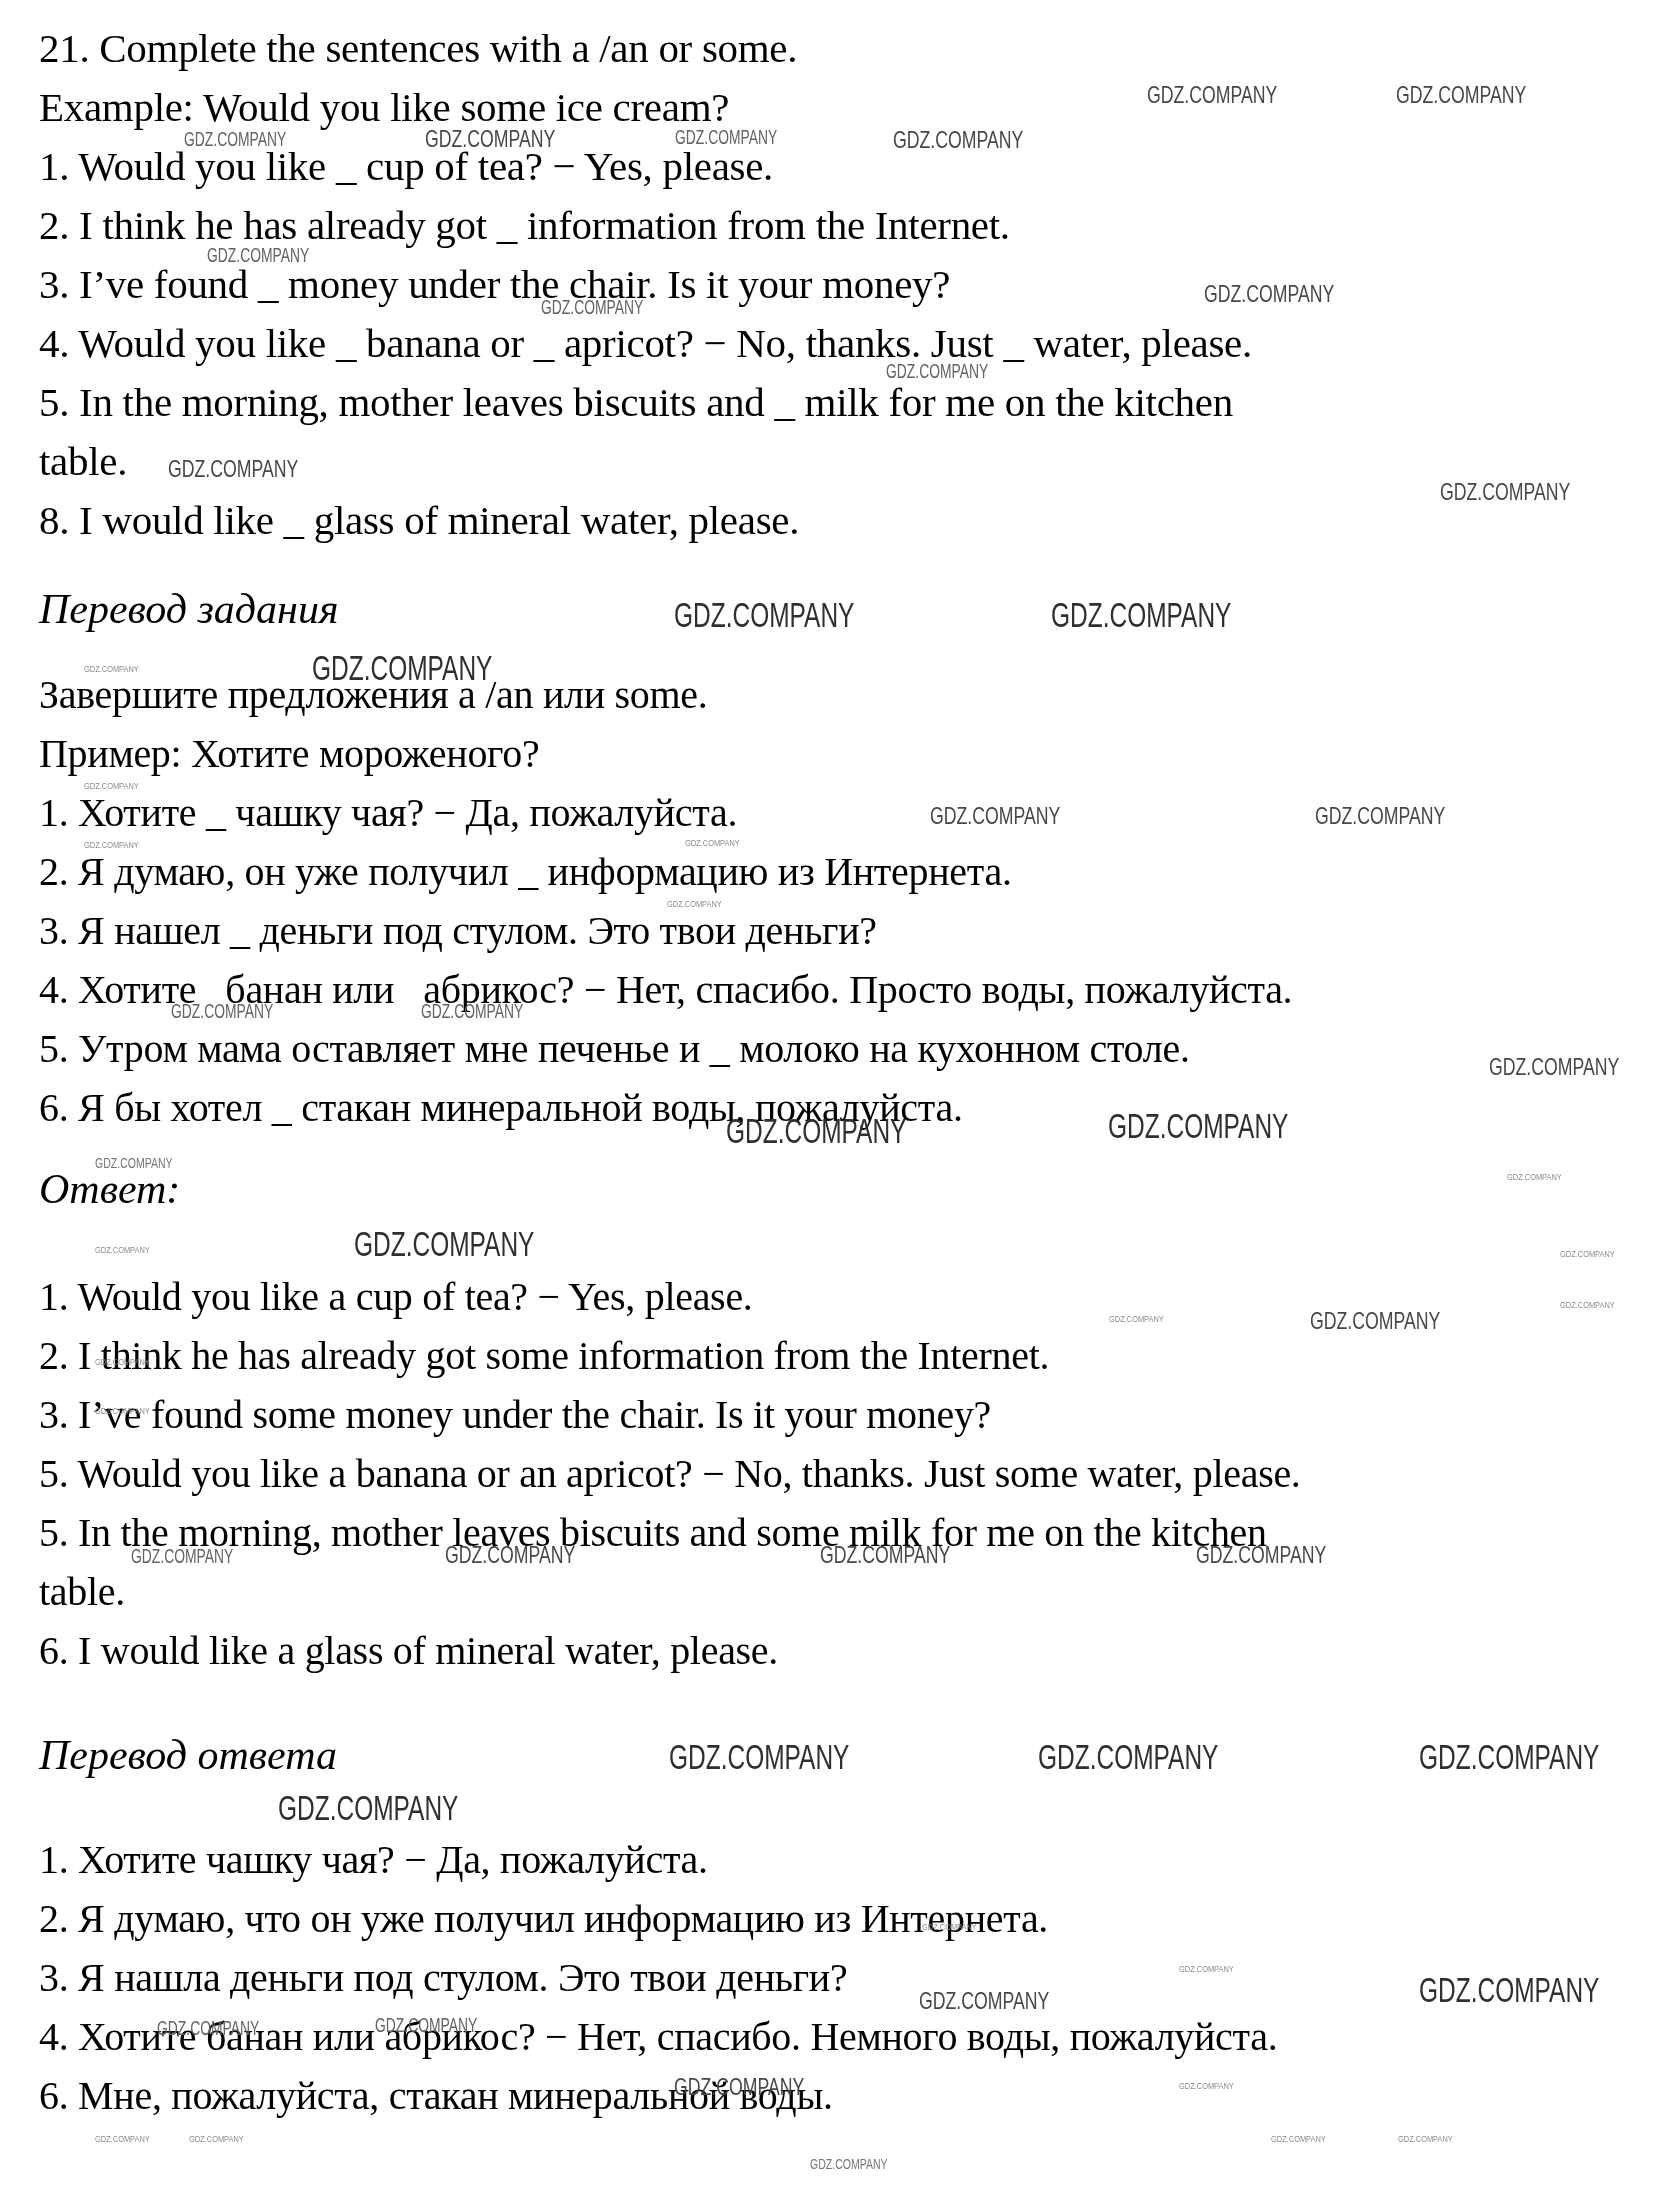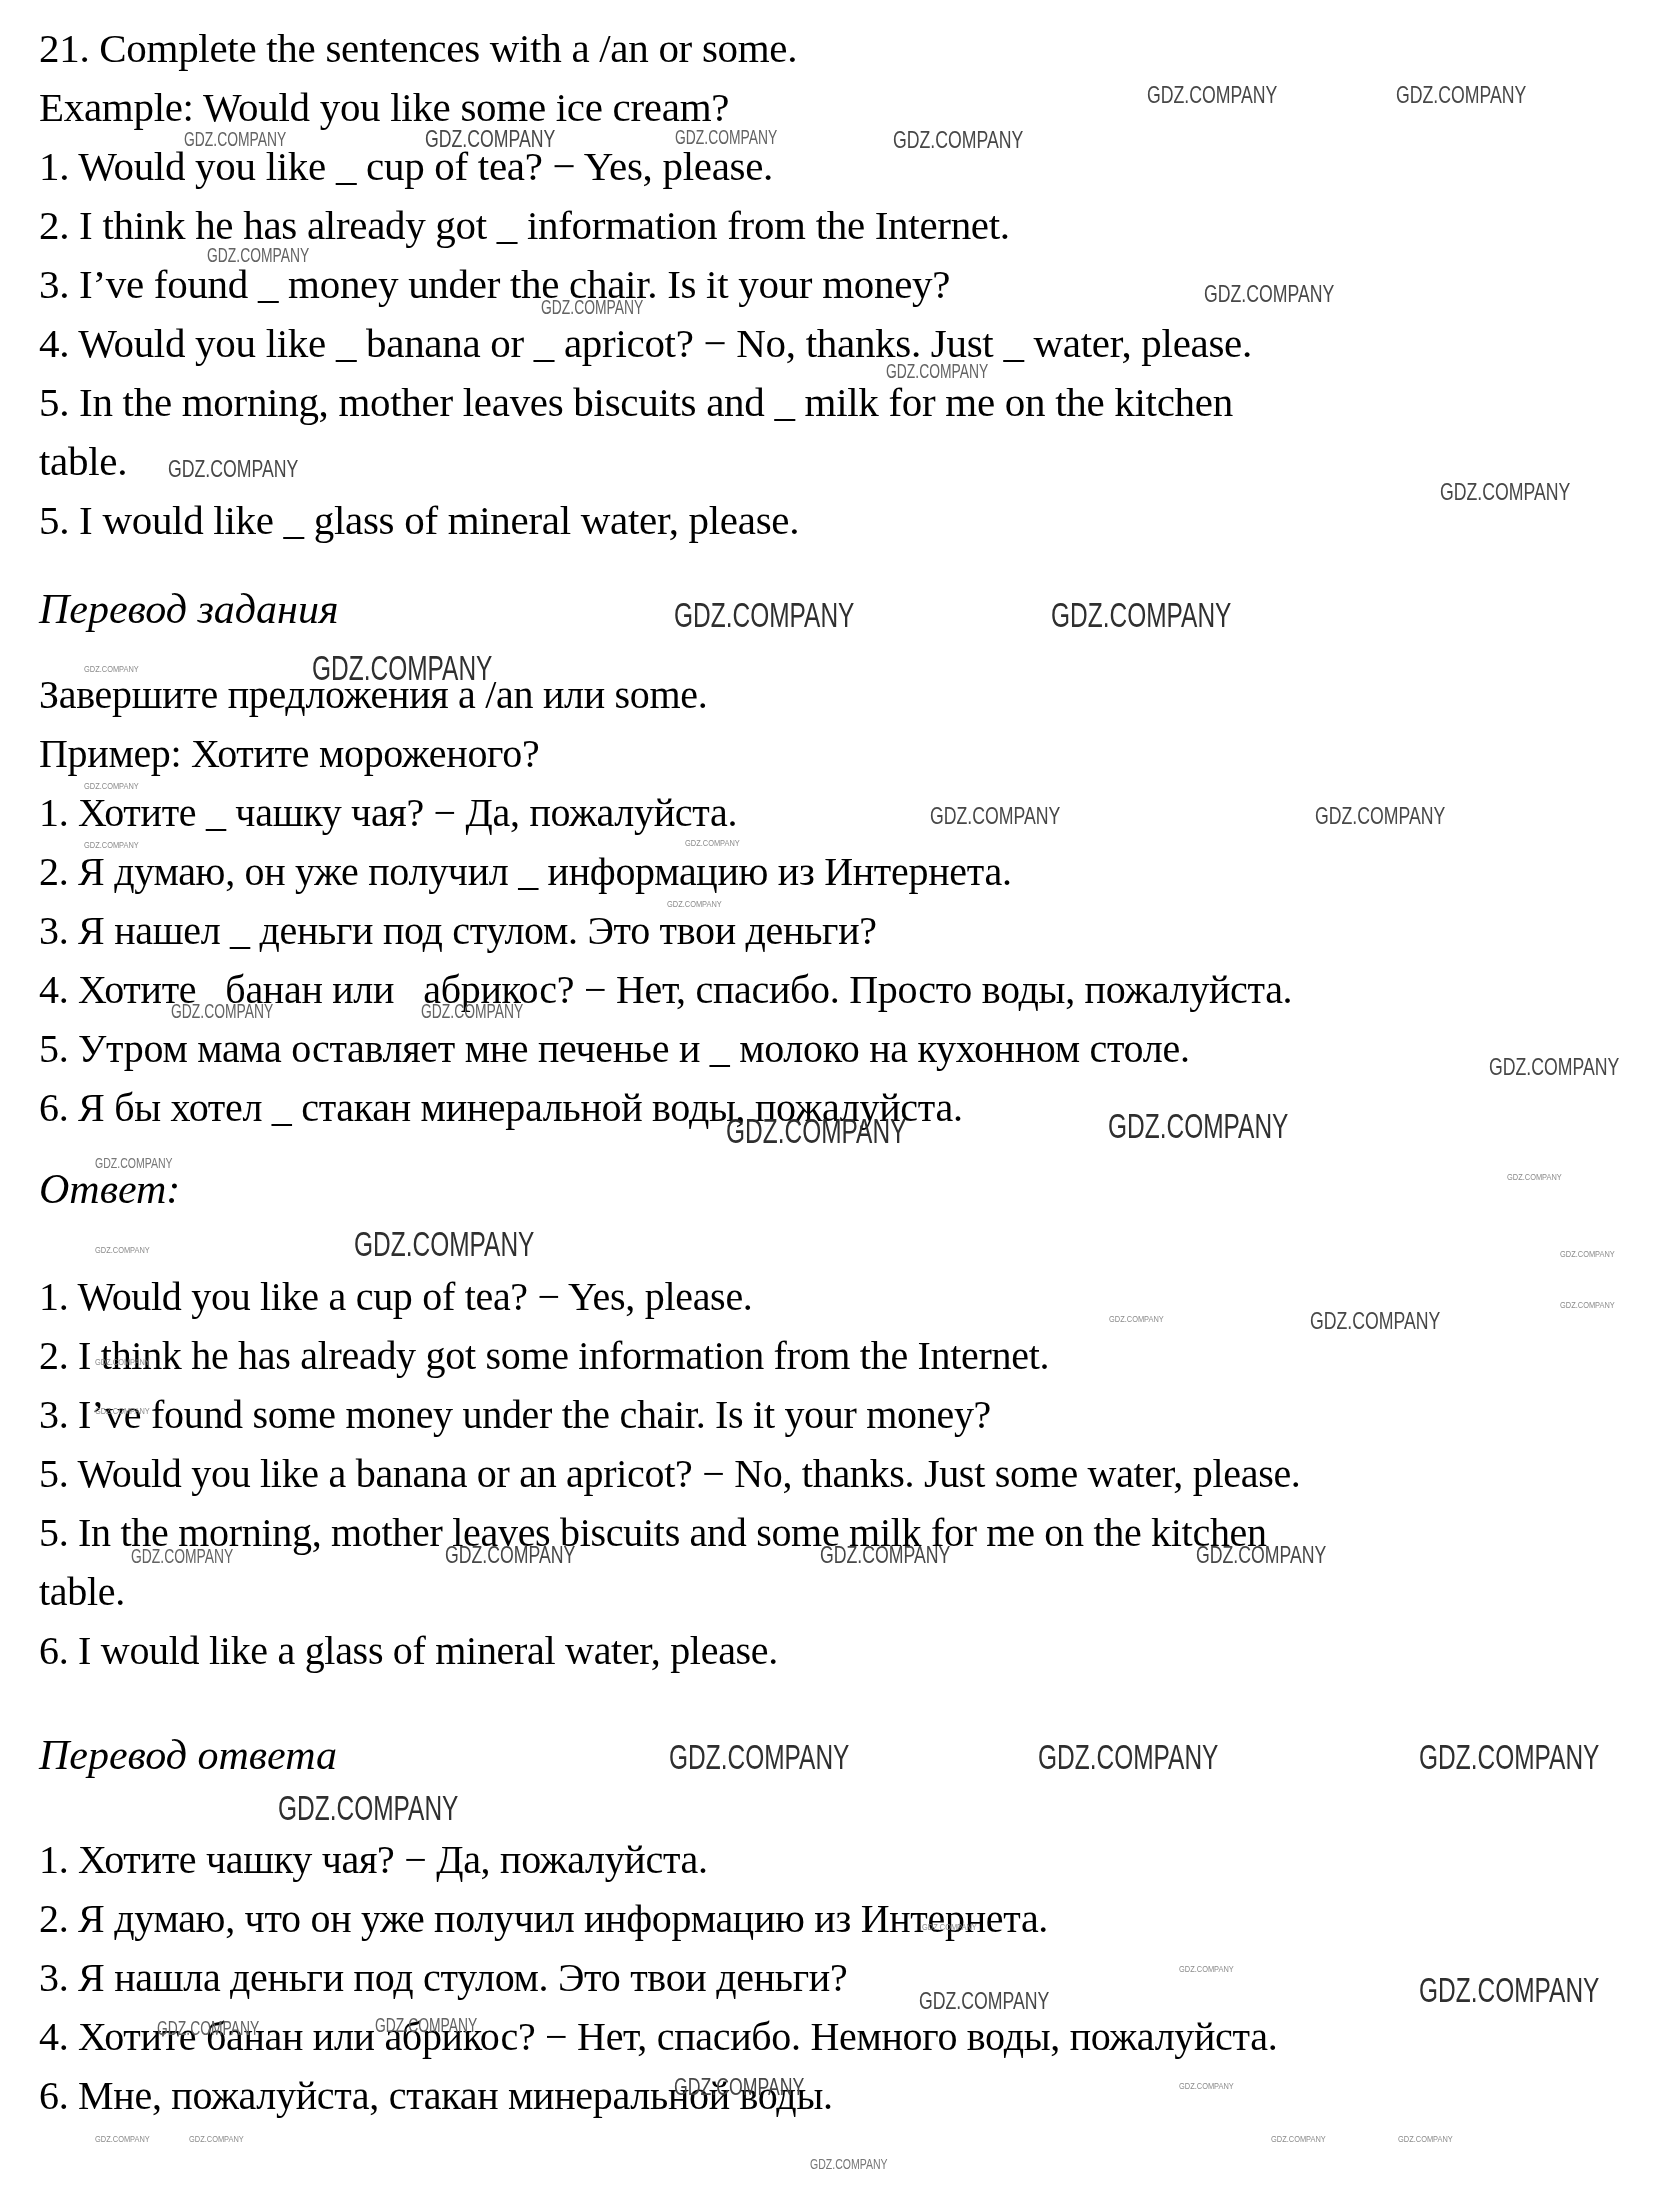--- a/index.html
+++ b/index.html
@@ -58,21 +58,21 @@
 
     <section class="bold-sec">
       <div class="line">21. Complete the sentences with a /an or some.</div>
       <div class="line">Example: Would you like some ice cream?</div>
       <div class="line">1. Would you like _ cup of tea? − Yes, please.</div>
       <div class="line">2. I think he has already got _ information from the Internet.</div>
       <div class="line">3. I’ve found _ money under the chair. Is it your money?</div>
       <div class="line">4. Would you like _ banana or _ apricot? − No, thanks. Just _ water, please.</div>
       <div class="line">5. In the morning, mother leaves biscuits and _ milk for me on the kitchen</div>
       <div class="line">table.</div>
-      <div class="line">5. I would like _ glass of mineral water, please.</div>
+      <div class="line">8. I would like _ glass of mineral water, please.</div>
     </section>
 
     <h2 class="heading heading-task">Перевод задания</h2>
 
     <section class="group-task-ru">
       <div class="line">Завершите предложения a /an или some.</div>
       <div class="line">Пример: Хотите мороженого?</div>
       <div class="line">1. Хотите _ чашку чая? − Да, пожалуйста.</div>
       <div class="line">2. Я думаю, он уже получил _ информацию из Интернета.</div>
       <div class="line">3. Я нашел _ деньги под стулом. Это твои деньги?</div>

